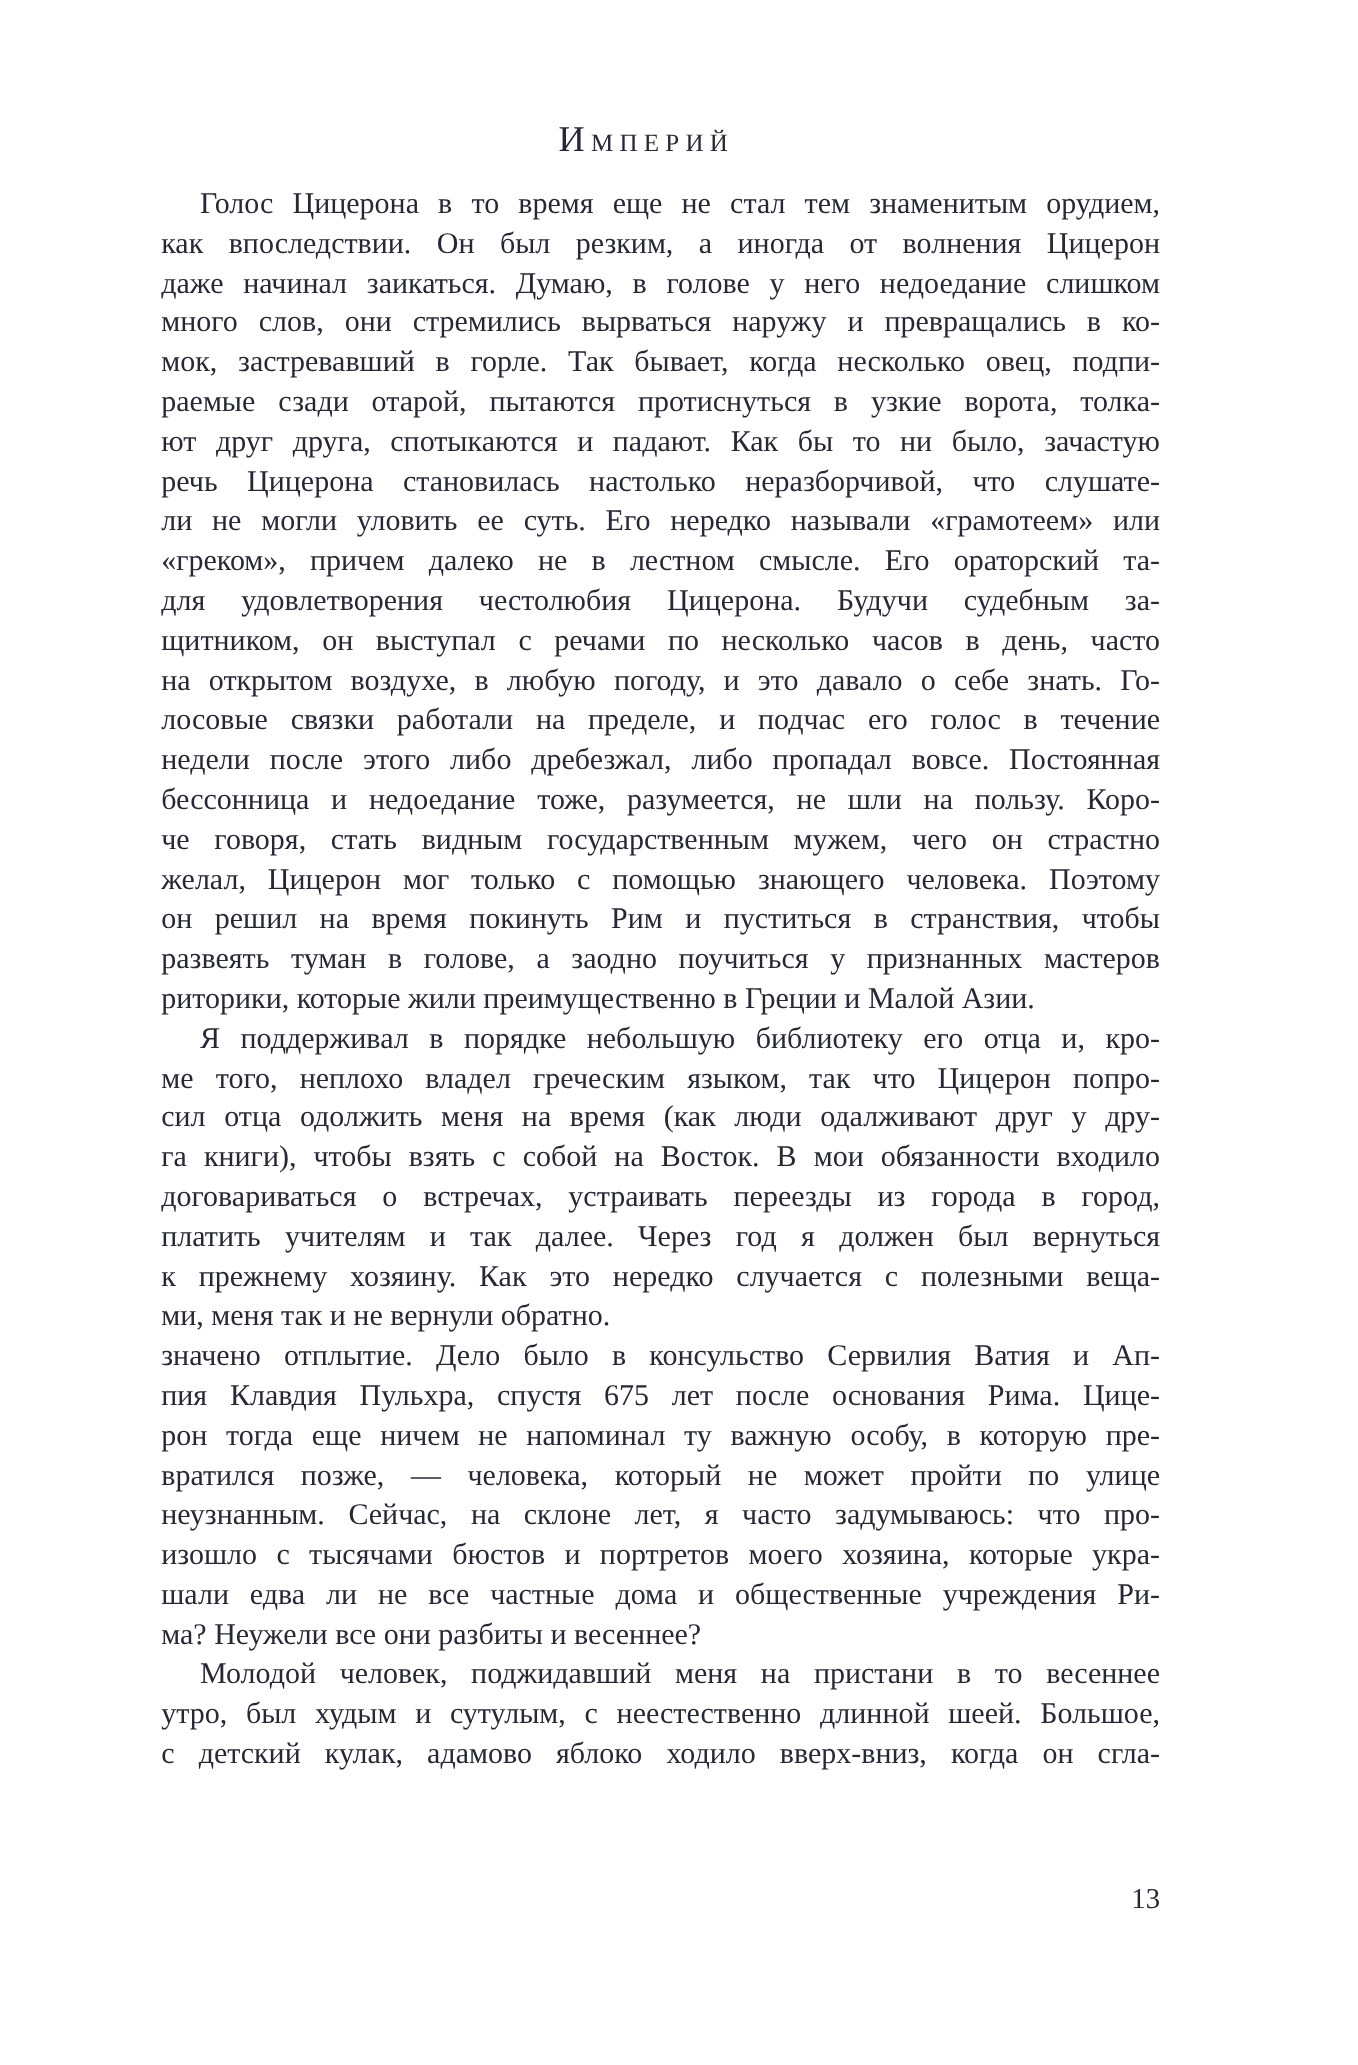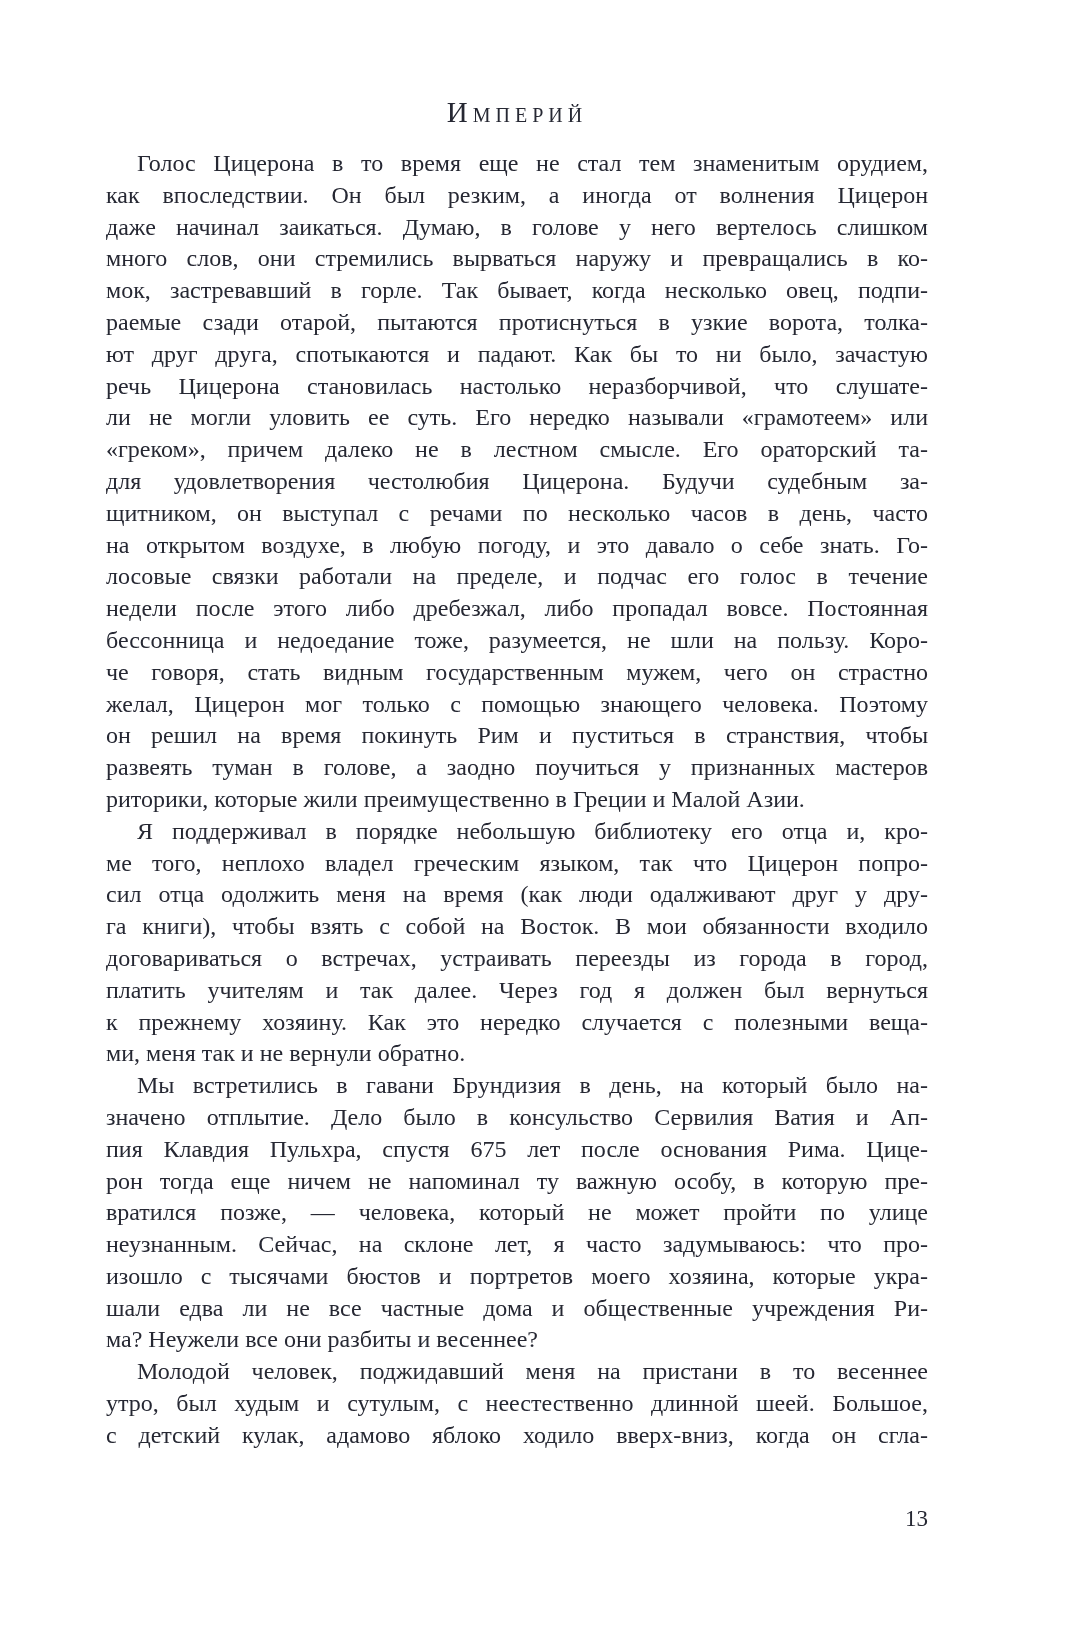--- a/index.html
+++ b/index.html
@@ -33,20 +33,21 @@
     left: 106px;
     width: 822px;
     font-size: 24px;
     line-height: 31.8px;
   }
   .line {
     height: 31.8px;
     text-align: justify;
     text-align-last: justify;
     white-space: normal;
+    margin-left: 23px;
   }
   .line.flush {
     text-align-last: left;
   }
   .line.indent {
     text-indent: 31px;
   }
   .page-number {
     position: absolute;
     top: 1505px;
@@ -59,21 +60,21 @@
 </style>
 </head>
 <body>
 
 <div class="page" style="color: rgb(38, 40, 51); background: rgb(255, 255, 255);">
   <div class="running-title">Империй</div>
 
   <div class="text-body">
       <div class="line indent">Голос Цицерона в то время еще не стал тем знаменитым орудием,</div>
       <div class="line">как впоследствии. Он был резким, а иногда от волнения Цицерон</div>
-      <div class="line">даже начинал заикаться. Думаю, в голове у него вертелось слишком</div>
+      <div class="line">даже начинал заикаться. Думаю, в голове у него недоедание слишком</div>
       <div class="line">много слов, они стремились вырваться наружу и превращались в ко-</div>
       <div class="line">мок, застревавший в горле. Так бывает, когда несколько овец, подпи-</div>
       <div class="line">раемые сзади отарой, пытаются протиснуться в узкие ворота, толка-</div>
       <div class="line">ют друг друга, спотыкаются и падают. Как бы то ни было, зачастую</div>
       <div class="line">речь Цицерона становилась настолько неразборчивой, что слушате-</div>
       <div class="line">ли не могли уловить ее суть. Его нередко называли «грамотеем» или</div>
       <div class="line">«греком», причем далеко не в лестном смысле. Его ораторский та-</div>
       <div class="line">для удовлетворения честолюбия Цицерона. Будучи судебным за-</div>
       <div class="line">щитником, он выступал с речами по несколько часов в день, часто</div>
       <div class="line">на открытом воздухе, в любую погоду, и это давало о себе знать. Го-</div>
@@ -86,21 +87,20 @@
       <div class="line">развеять туман в голове, а заодно поучиться у признанных мастеров</div>
       <div class="line flush">риторики, которые жили преимущественно в Греции и Малой Азии.</div>
       <div class="line indent">Я поддерживал в порядке небольшую библиотеку его отца и, кро-</div>
       <div class="line">ме того, неплохо владел греческим языком, так что Цицерон попро-</div>
       <div class="line">сил отца одолжить меня на время (как люди одалживают друг у дру-</div>
       <div class="line">га книги), чтобы взять с собой на Восток. В мои обязанности входило</div>
       <div class="line">договариваться о встречах, устраивать переезды из города в город,</div>
       <div class="line">платить учителям и так далее. Через год я должен был вернуться</div>
       <div class="line">к прежнему хозяину. Как это нередко случается с полезными веща-</div>
       <div class="line flush">ми, меня так и не вернули обратно.</div>
-      <div class="line indent">Мы встретились в гавани Брундизия в день, на который было на-</div>
       <div class="line">значено отплытие. Дело было в консульство Сервилия Ватия и Ап-</div>
       <div class="line">пия Клавдия Пульхра, спустя 675 лет после основания Рима. Цице-</div>
       <div class="line">рон тогда еще ничем не напоминал ту важную особу, в которую пре-</div>
       <div class="line">вратился позже, — человека, который не может пройти по улице</div>
       <div class="line">неузнанным. Сейчас, на склоне лет, я часто задумываюсь: что про-</div>
       <div class="line">изошло с тысячами бюстов и портретов моего хозяина, которые укра-</div>
       <div class="line">шали едва ли не все частные дома и общественные учреждения Ри-</div>
       <div class="line flush">ма? Неужели все они разбиты и весеннее?</div>
       <div class="line indent">Молодой человек, поджидавший меня на пристани в то весеннее</div>
       <div class="line">утро, был худым и сутулым, с неестественно длинной шеей. Большое,</div>

